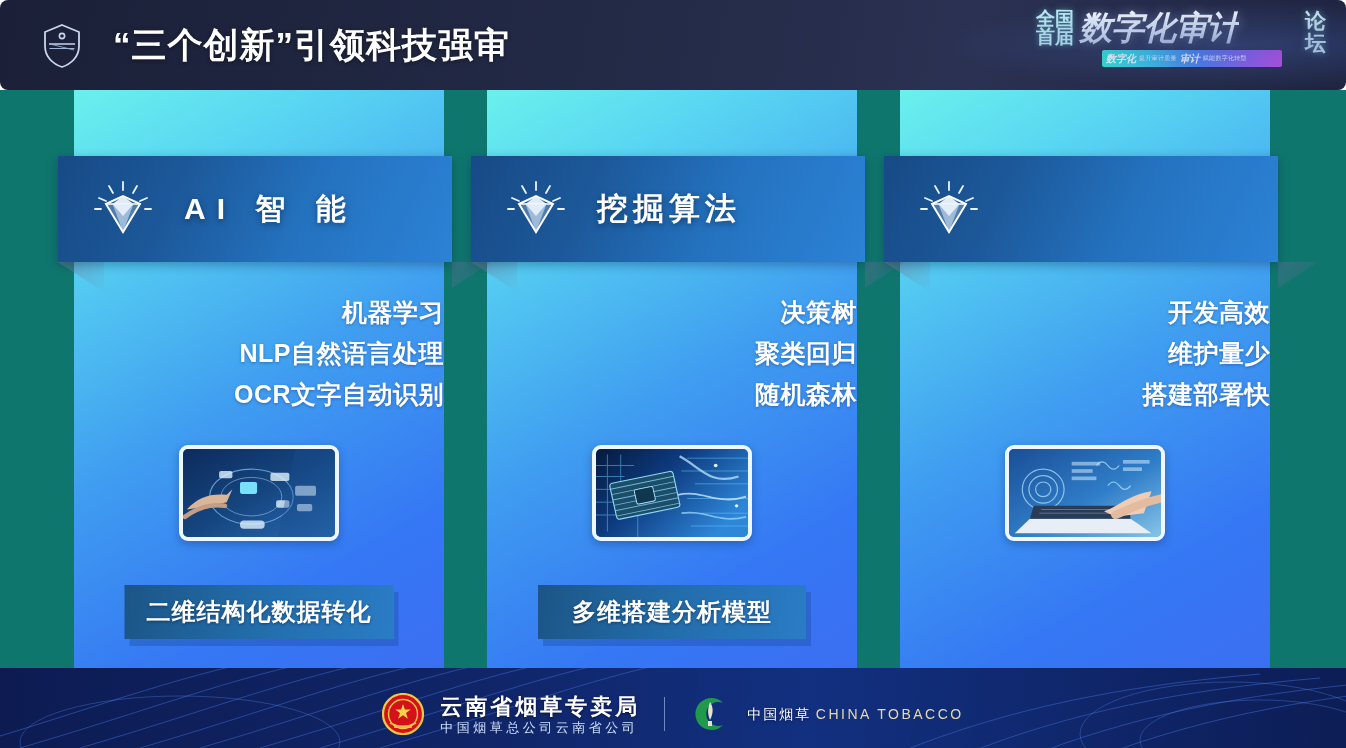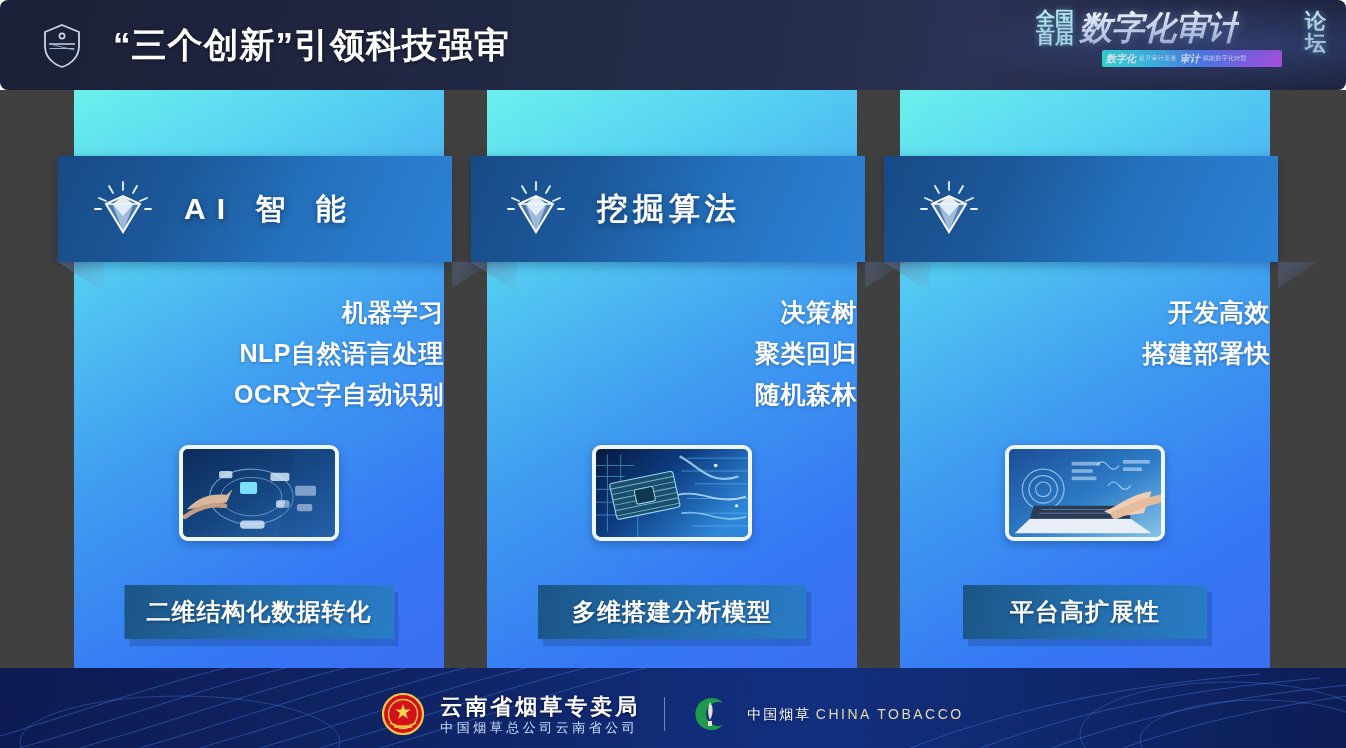--- a/index.html
+++ b/index.html
@@ -66,21 +66,21 @@
     border-radius:2px;
     display:flex; align-items:center; gap:3px; padding:0 4px;
     overflow:hidden;
   }
   .fl-sub b{ font-size:10px; color:#fff; font-style:italic; white-space:nowrap; }
   .fl-sub i{ font-size:6px; color:#f0f4ff; font-style:normal; white-space:nowrap; letter-spacing:.3px;}
 
   
   .stage{
     position:absolute; left:0; top:90px; width:1346px; height:578px;
-    background:#404040;
+    background:#0f766e;
   }
 
   
   .col{
     position:absolute; top:0; width:370px; height:578px;
   }
   .col .colbg{
     position:absolute; inset:0;
     background:linear-gradient(150deg,#6bf0ec 0%,#59d6f2 18%,#3f9cf0 52%,#3577f4 80%,#3b6ff2 100%);
   }
@@ -383,20 +383,21 @@
           <path d="M18 26 L52 26" stroke="#ffffff" stroke-width="1.6"></path>
           <path d="M24.5 26 L35 18 L45.5 26 L35 38 Z" fill="#f3f9ff" opacity=".92"></path>
           <path d="M24.5 26 L35 54 L45.5 26" fill="#dcebfb" opacity=".55"></path>
           <path d="M18 26 L35 54 L52 26" fill="#eaf4ff" opacity=".25"></path>
         </svg>
       </span>
     </div>
 
     <div class="bullets">
       <div>开发高效</div>
+      <div>维护量少</div>
       <div>搭建部署快</div>
     </div>
 
     <div class="thumb">
       <svg viewBox="0 0 160 96" preserveAspectRatio="none">
         <defs>
           <linearGradient id="t3" x1="0" y1="0" x2="1" y2="1">
             <stop offset="0" stop-color="#1a4e96"></stop>
               <stop offset=".55" stop-color="#2f7dc8"></stop>
             <stop offset="1" stop-color="#87c5e8"></stop>
@@ -420,23 +421,20 @@
         <path d="M22 76 L128 76 L150 92 L6 92 Z" fill="#e8eef5"></path>
         <path d="M26 62 L126 62 L128 76 L22 76 Z" fill="#2a3c55"></path>
         <g stroke="#6f85a5" stroke-width="1" opacity=".8">
           <path d="M34 66 H120 M32 70 H122"></path>
         </g>
         <path d="M150 46 C126 50 116 62 100 68 L112 74 L142 70 Z" fill="#efcdb4"></path>
         <path d="M160 54 C140 58 126 66 112 72" stroke="#e3bb9f" stroke-width="9" fill="none" stroke-linecap="round"></path>
       </svg>
     </div>
 
-    <div class="chip">
-      <span>平台高扩展性</span>
-    </div>
   </div>
 </div>
 
 <div class="footer">
   <svg class="waves" viewBox="0 0 1346 80" preserveAspectRatio="none">
     <g fill="none" stroke="#3a6ad0" stroke-width="1" opacity=".55">
       <path d="M-40 80 C 90 42 170 10 270 -10"></path>
       <path d="M20 80 C 150 42 230 10 330 -10"></path>
       <path d="M80 80 C 210 42 290 10 390 -10"></path>
       <path d="M140 80 C 270 42 350 10 450 -10"></path>

